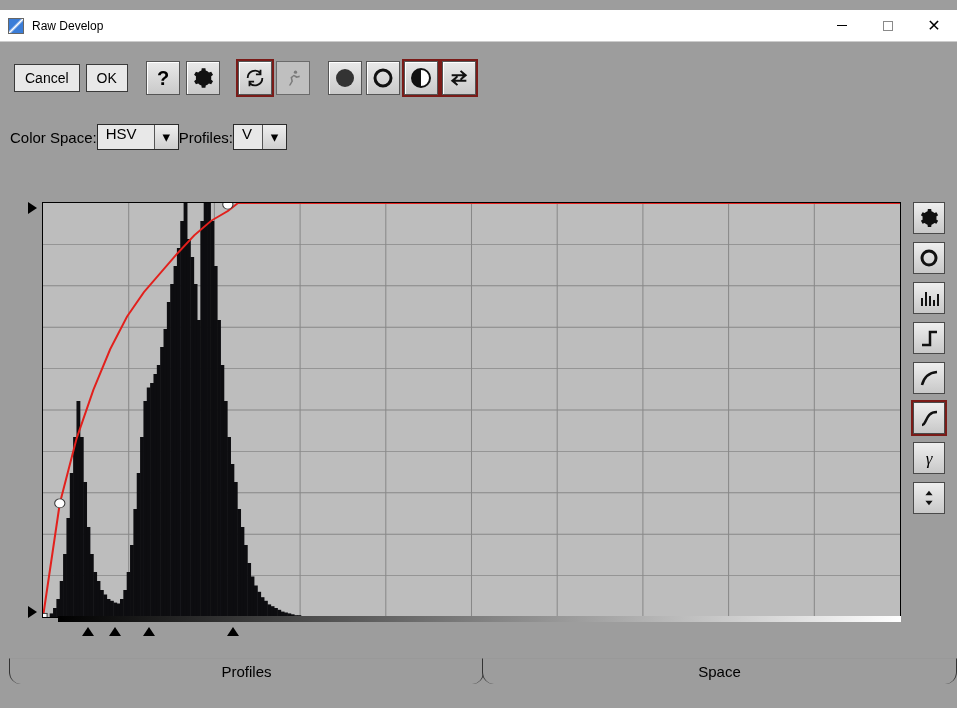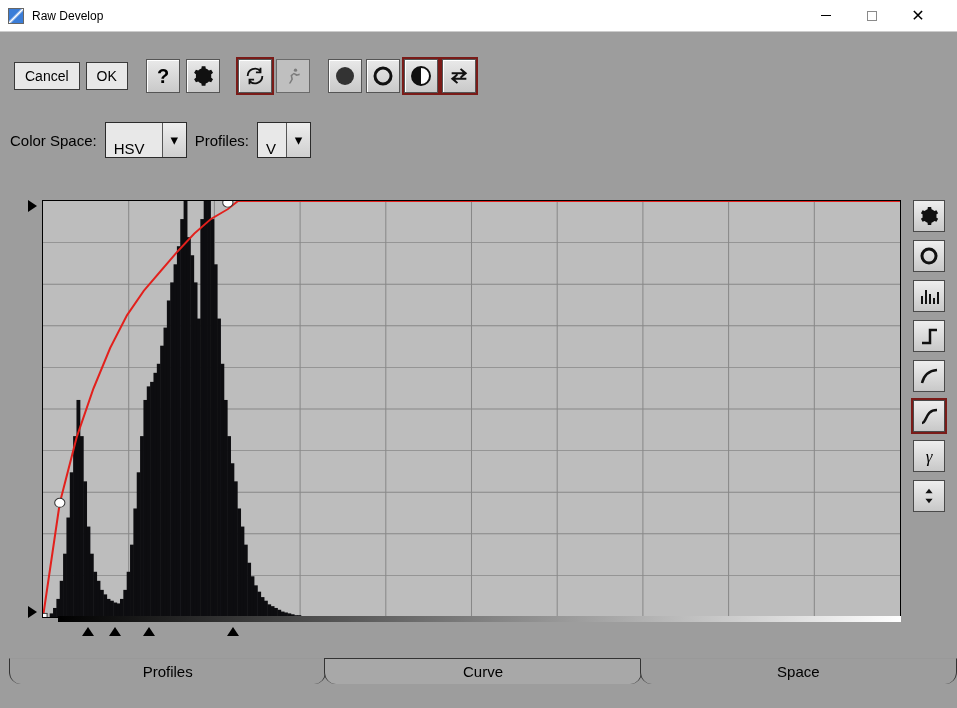--- a/index.html
+++ b/index.html
@@ -1,38 +1,38 @@
 <!DOCTYPE html>
 <html><head>
 <meta charset="utf-8">
 <style>
   * { box-sizing: border-box; }
   html, body { margin:0; padding:0; width:957px; height:708px; font-family: Arial, sans-serif; font-size:13px; background:#9d9d9d; overflow:hidden; }
   .window { width:957px; height:708px; display:flex; flex-direction:column; }
-  .titlebar { height:32px; background:#ffffff; color:#000; display:flex; align-items:center; padding:0 16px 0 8px; border-bottom:1px solid #ccc; }
+  .titlebar { height:32px; background:#ffffff; color:#000; display:flex; align-items:center; padding:0 0 0 8px; border-bottom:1px solid #ccc;margin-top:10px; }
   .titlebar .app-icon { width:16px; height:16px; margin-right:8px; background:linear-gradient(135deg,#3a7dd8 0%,#3a7dd8 40%,#fff 50%,#3a7dd8 60%); border:1px solid #666; }
   .titlebar .title { font-size:12px; color:#000; flex:0 0 auto; }
   .titlebar .spacer { flex:1; }
   .titlebar .winbtn { width:46px; height:32px; display:flex; align-items:center; justify-content:center; }
   .titlebar .winbtn .dash { width:10px; height:1px; background:#000; }
   .titlebar .winbtn .sq { width:10px; height:10px; border:1px solid #8a8a8a; }
   .titlebar .winbtn .x { font-size:16px; }
 
-  .client { flex:1; background:#9d9d9d; position:relative;margin-top:8px; }
+  .client { flex:1; background:#9d9d9d; position:relative; }
 
   .toolbar { position:absolute; top:18px; left:14px; height:36px; display:flex; align-items:center; gap:6px; }
   .btn { height:28px; padding:0 10px; background:#e8e8e8; border:1px solid #3a3a3a; display:flex; align-items:center; justify-content:center; cursor:default; font-size:14px; }
   .icon-btn { width:34px; height:34px; display:flex; align-items:center; justify-content:center; background:#cfcfcf; border:1px solid #4a4a4a; }
   .icon-btn.raised { background:linear-gradient(#e9e9e9,#c9c9c9); border:1px solid #555; box-shadow:inset 1px 1px 0 #fff; }
   .icon-btn.active { outline:2px solid #7a1b18; outline-offset:0; }
   .icon-btn.gray  { background:#d6d6d6; }
   .grp { display:flex; gap:4px; }
 
-  .options { position:absolute; top:82px; left:10px; display:flex; align-items:center; gap:8px; font-size:15px; color:#000; }
-  .select { height:36px; border:1px solid #2b2b2b; background:#e8e8e8; display:flex; align-items:flex-end; padding:0 0 0 8px; }
+  .options { position:absolute; top:82px; left:10px; display:flex; align-items:center; font-size:15px; color:#000; }
+  .select { height:26px; border:1px solid #2b2b2b; background:#e8e8e8; display:flex; align-items:flex-start; padding:0 0 0 8px; }
   .select .val { width:48px; }
   .select .arrow { width:24px; height:100%; border-left:1px solid #555; display:flex; align-items:center; justify-content:center; background:linear-gradient(#eee,#cfcfcf); }
   .select.sm .val { width:20px; }
 
   .chart-area { position:absolute; top:160px; left:14px; right:56px; bottom:60px; }
   .canvas-box { position:absolute; left:28px; right:0; top:0; bottom:30px; border:1px solid #000; }
   .canvas-box svg { width:100%; height:100%; display:block; }
   .tri { width:0; height:0; border-top:6px solid transparent; border-bottom:6px solid transparent; border-left:9px solid #000; }
   .tri-up { width:0; height:0; border-left:6px solid transparent; border-right:6px solid transparent; border-bottom:9px solid #000; }
   .vbar { position:absolute; left:28px; top:0; bottom:30px; width:14px; border:1px solid #333; background:linear-gradient(#fff 0%, #000 100%); }
@@ -333,17 +333,16 @@
           <span>
             <svg width="18" height="18" viewBox="0 0 20 20">
               <path fill="#111" d="M10 2l4 5H6zM10 18l-4-5h8z"></path>
             </svg>
           </span>
         </div>
     </div>
 
     <div class="tabs">
       <div class="tab inactive">Profiles</div>
-      <div class="tab">Curve</div>
       <div class="tab inactive">Space</div>
     </div>
   </div>
 </div>
 
 </body></html>

